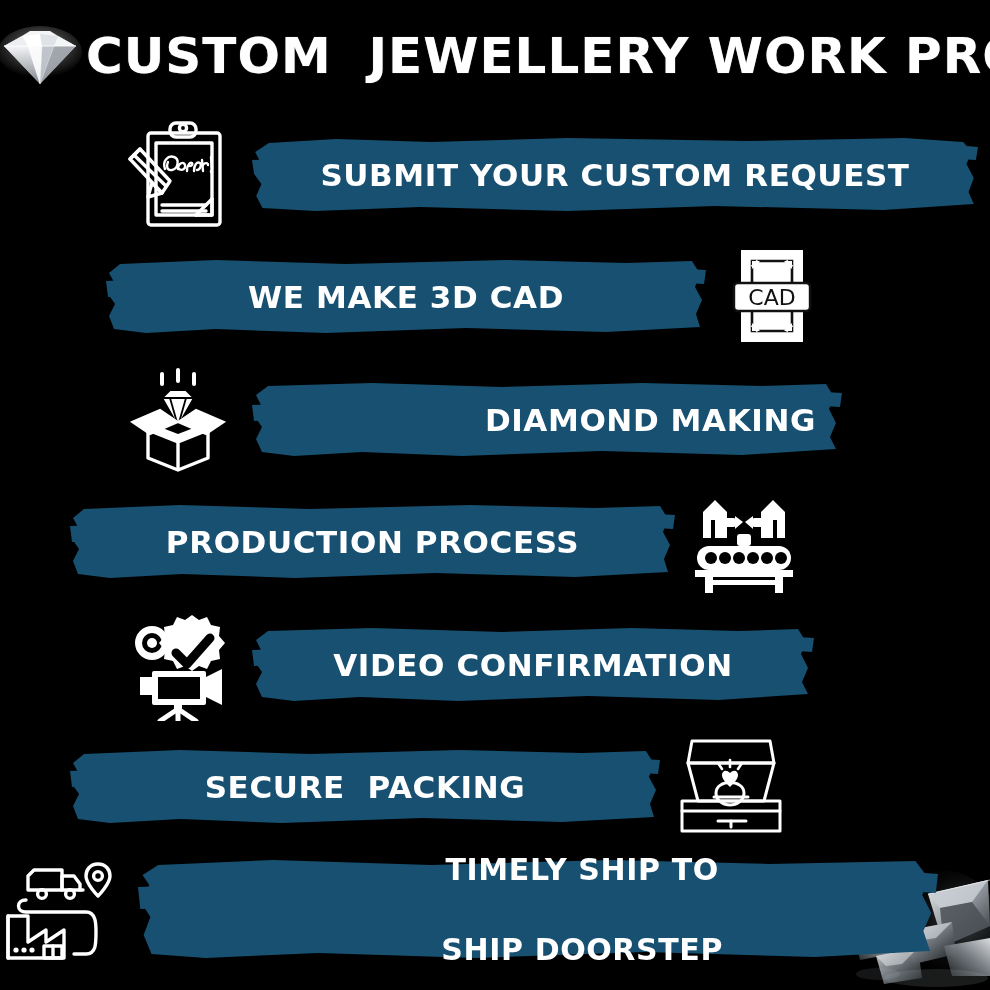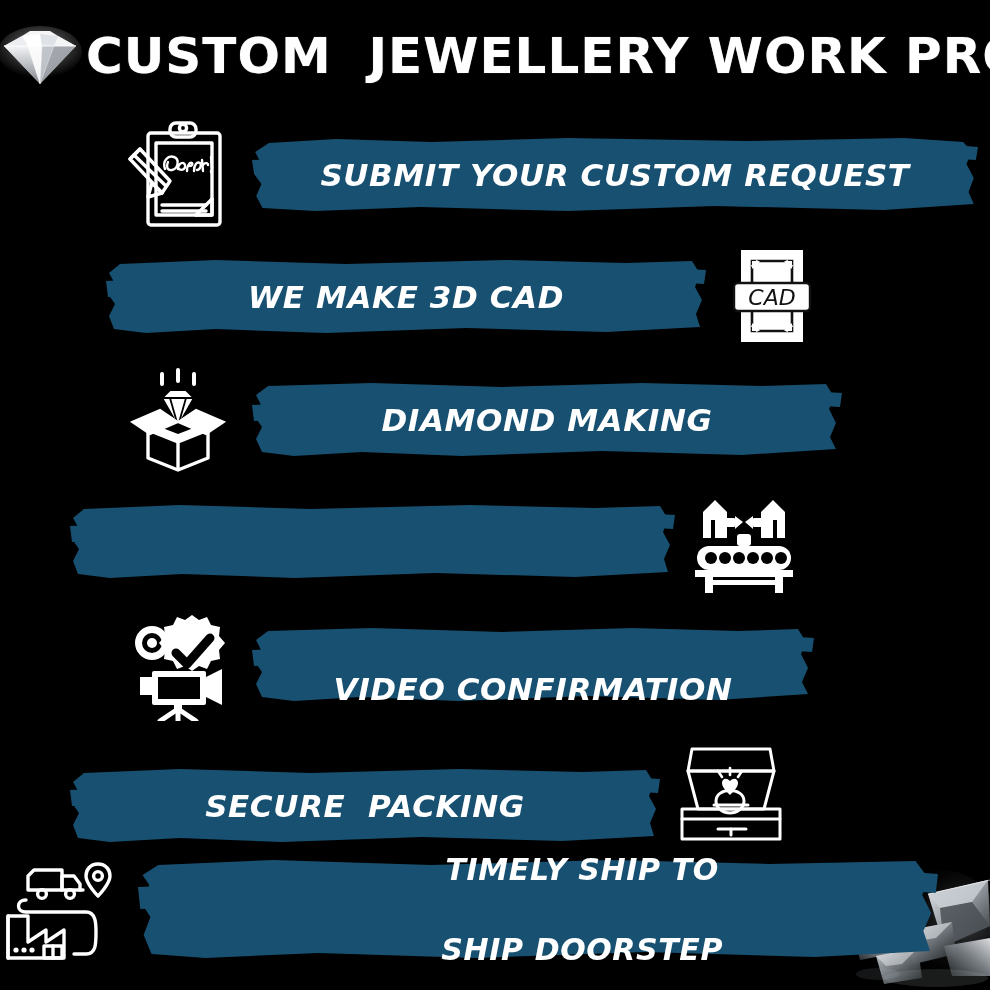--- a/index.html
+++ b/index.html
@@ -38,21 +38,20 @@
   }
 
   
   #steps { position:absolute; left:0; top:112px; width:990px; }
 
   .step {
     position:relative;
     width:990px;
     display:flex;
     align-items:center;
-    font-style:italic;
   }
   .step.h-tall  { height:125px; }
   .step.h-short { height:120px; }
 
   
   .banner {
     position:relative;
     height:82px;
     display:flex;
     align-items:center;
@@ -288,21 +287,21 @@
 
         <g fill="none" stroke="#ffffff" stroke-width="3.4" stroke-linejoin="round">
           <polygon points="30,66 60,78 90,66 90,94 60,106 30,94"></polygon>
           <line x1="60" y1="78" x2="60" y2="106"></line>
         </g>
         <polygon points="30,66 60,78 60,70 34,60" fill="#ffffff"></polygon>
         <polygon points="90,66 60,78 60,70 86,60" fill="#ffffff"></polygon>
       </svg>
     </div>
     <div class="spacer-8"></div>
-    <div class="banner" style="flex:0 0 590px;">
+    <div class="banner" style="flex:0 0 590px;justify-content:flex-end;">
       <div class="brush">
         <svg viewBox="0 0 590 82" preserveAspectRatio="none">
           <path fill="#175070" d="
             M16 7 L120 4 L250 8 L390 4 L510 7 L574 5
             L582 18 L577 30 L584 44 L578 58 L584 70
             L490 76 L350 72 L210 77 L110 73 L42 77 L10 73
             L4 60 L10 48 L3 38 L9 26 L4 16 Z"></path>
           <path fill="#175070" d="M0 26 L40 24 L42 40 L2 42 Z"></path>
           <path fill="#175070" d="M556 12 L590 14 L588 28 L554 26 Z"></path>
         </svg>
@@ -317,20 +316,21 @@
         <svg viewBox="0 0 605 82" preserveAspectRatio="none">
           <path fill="#175070" d="
             M14 8 L110 4 L240 8 L400 4 L525 7 L590 5
             L598 18 L593 31 L600 44 L594 58 L598 71
             L505 76 L365 72 L225 77 L112 73 L40 77 L8 73
             L3 60 L9 48 L2 38 L8 26 L3 17 Z"></path>
           <path fill="#175070" d="M0 25 L44 23 L46 39 L2 41 Z"></path>
           <path fill="#175070" d="M571 12 L605 14 L603 28 L569 26 Z"></path>
         </svg>
       </div>
+      <div class="banner-label">PRODUCTION PROCESS</div>
     </div>
     <div class="spacer-8"></div>
     <div class="step-icon">
       <svg viewBox="0 0 110 104" width="110" height="104">
 
         <g fill="#ffffff">
           <path d="M14 22 L26 10 L38 22 L38 48 L26 48 L26 30 L22 30 L22 48 L14 48 Z"></path>
           <rect x="30" y="28" width="16" height="9" rx="1"></rect>
           <polygon points="46,26 54,32 46,39"></polygon>
         </g>
@@ -381,37 +381,37 @@
 
         <rect x="56" y="96" width="8" height="6" fill="#ffffff"></rect>
         <g stroke="#ffffff" stroke-width="5" stroke-linecap="round">
           <line x1="60" y1="100" x2="42" y2="112"></line>
           <line x1="60" y1="100" x2="78" y2="112"></line>
           <line x1="60" y1="100" x2="60" y2="112"></line>
         </g>
       </svg>
     </div>
     <div class="spacer-8"></div>
-    <div class="banner" style="flex:0 0 562px;align-items:flex-end;">
+    <div class="banner" style="flex:0 0 562px;">
       <div class="brush">
         <svg viewBox="0 0 562 82" preserveAspectRatio="none">
           <path fill="#175070" d="
             M16 7 L120 4 L250 8 L380 4 L486 7 L546 5
             L554 18 L549 30 L556 44 L550 58 L556 70
             L466 76 L336 72 L206 77 L108 73 L42 77 L10 73
             L4 60 L10 48 L3 38 L9 26 L4 16 Z"></path>
           <path fill="#175070" d="M0 26 L40 24 L42 40 L2 42 Z"></path>
           <path fill="#175070" d="M530 12 L562 14 L560 28 L528 26 Z"></path>
         </svg>
       </div>
       <div class="banner-label">VIDEO CONFIRMATION</div>
     </div>
   </div>
 
-  <div class="step h-short" style="padding-left:70px;align-items:flex-end;">
+  <div class="step h-short" style="padding-left:70px;">
     <div class="banner" style="flex:0 0 590px;">
       <div class="brush">
         <svg viewBox="0 0 590 82" preserveAspectRatio="none">
           <path fill="#175070" d="
             M14 8 L110 4 L240 8 L390 4 L512 7 L576 5
             L584 18 L579 31 L586 44 L580 58 L584 71
             L492 76 L352 72 L212 77 L110 73 L40 77 L8 73
             L3 60 L9 48 L2 38 L8 26 L3 17 Z"></path>
           <path fill="#175070" d="M0 25 L44 23 L46 39 L2 41 Z"></path>
           <path fill="#175070" d="M556 12 L590 14 L588 28 L554 26 Z"></path>

